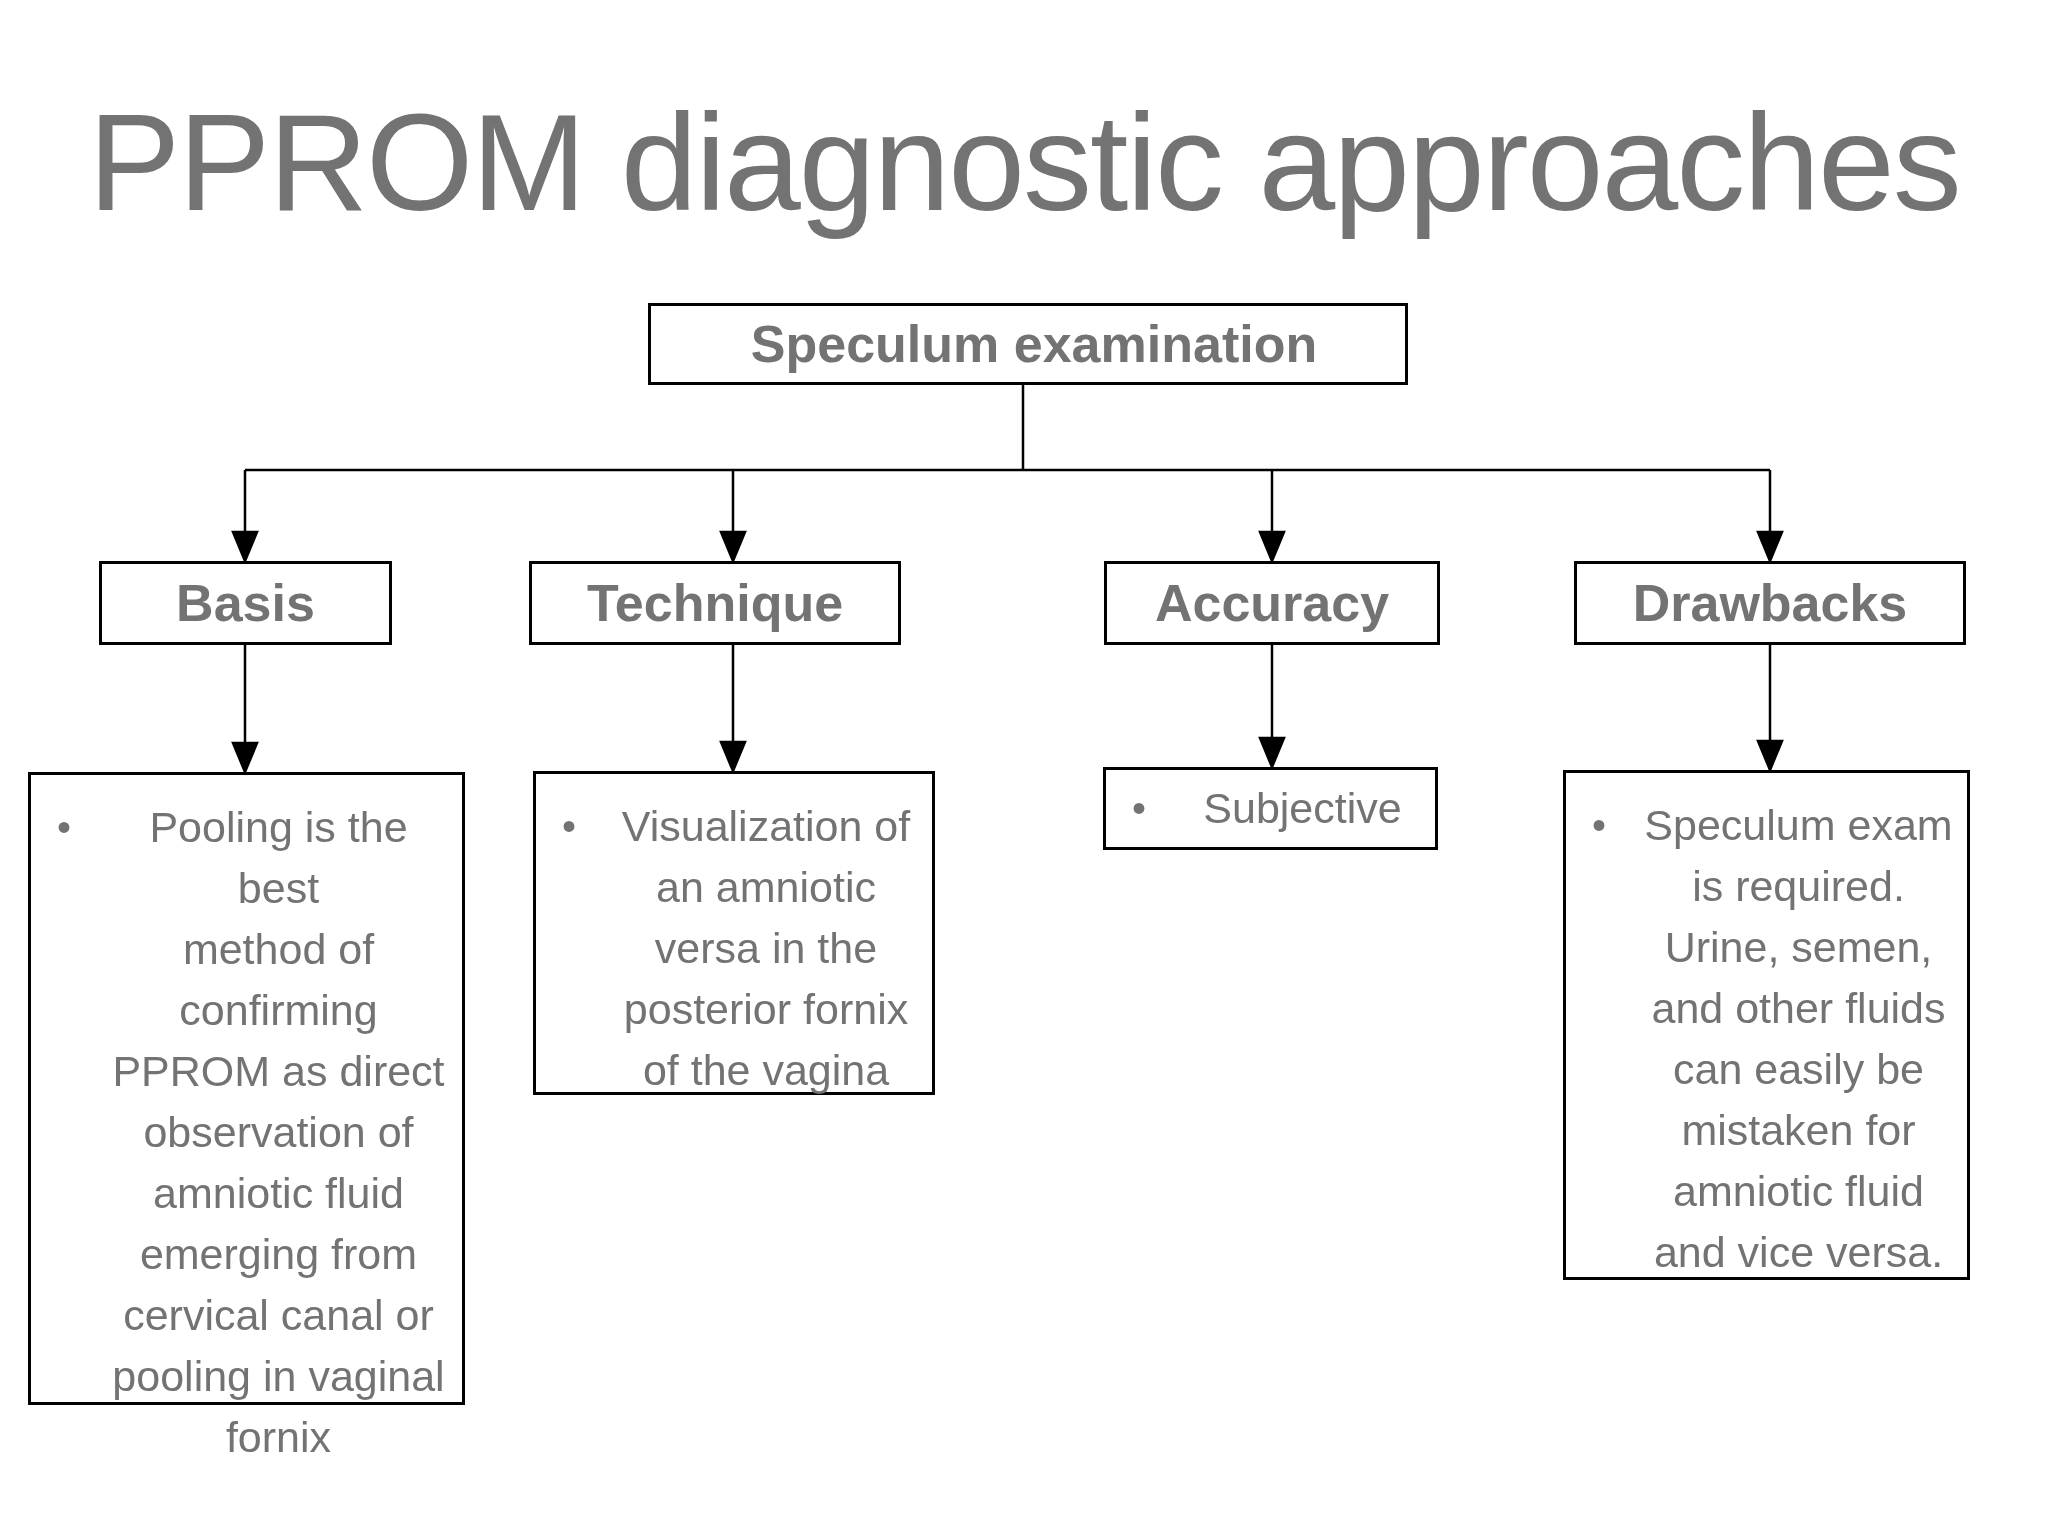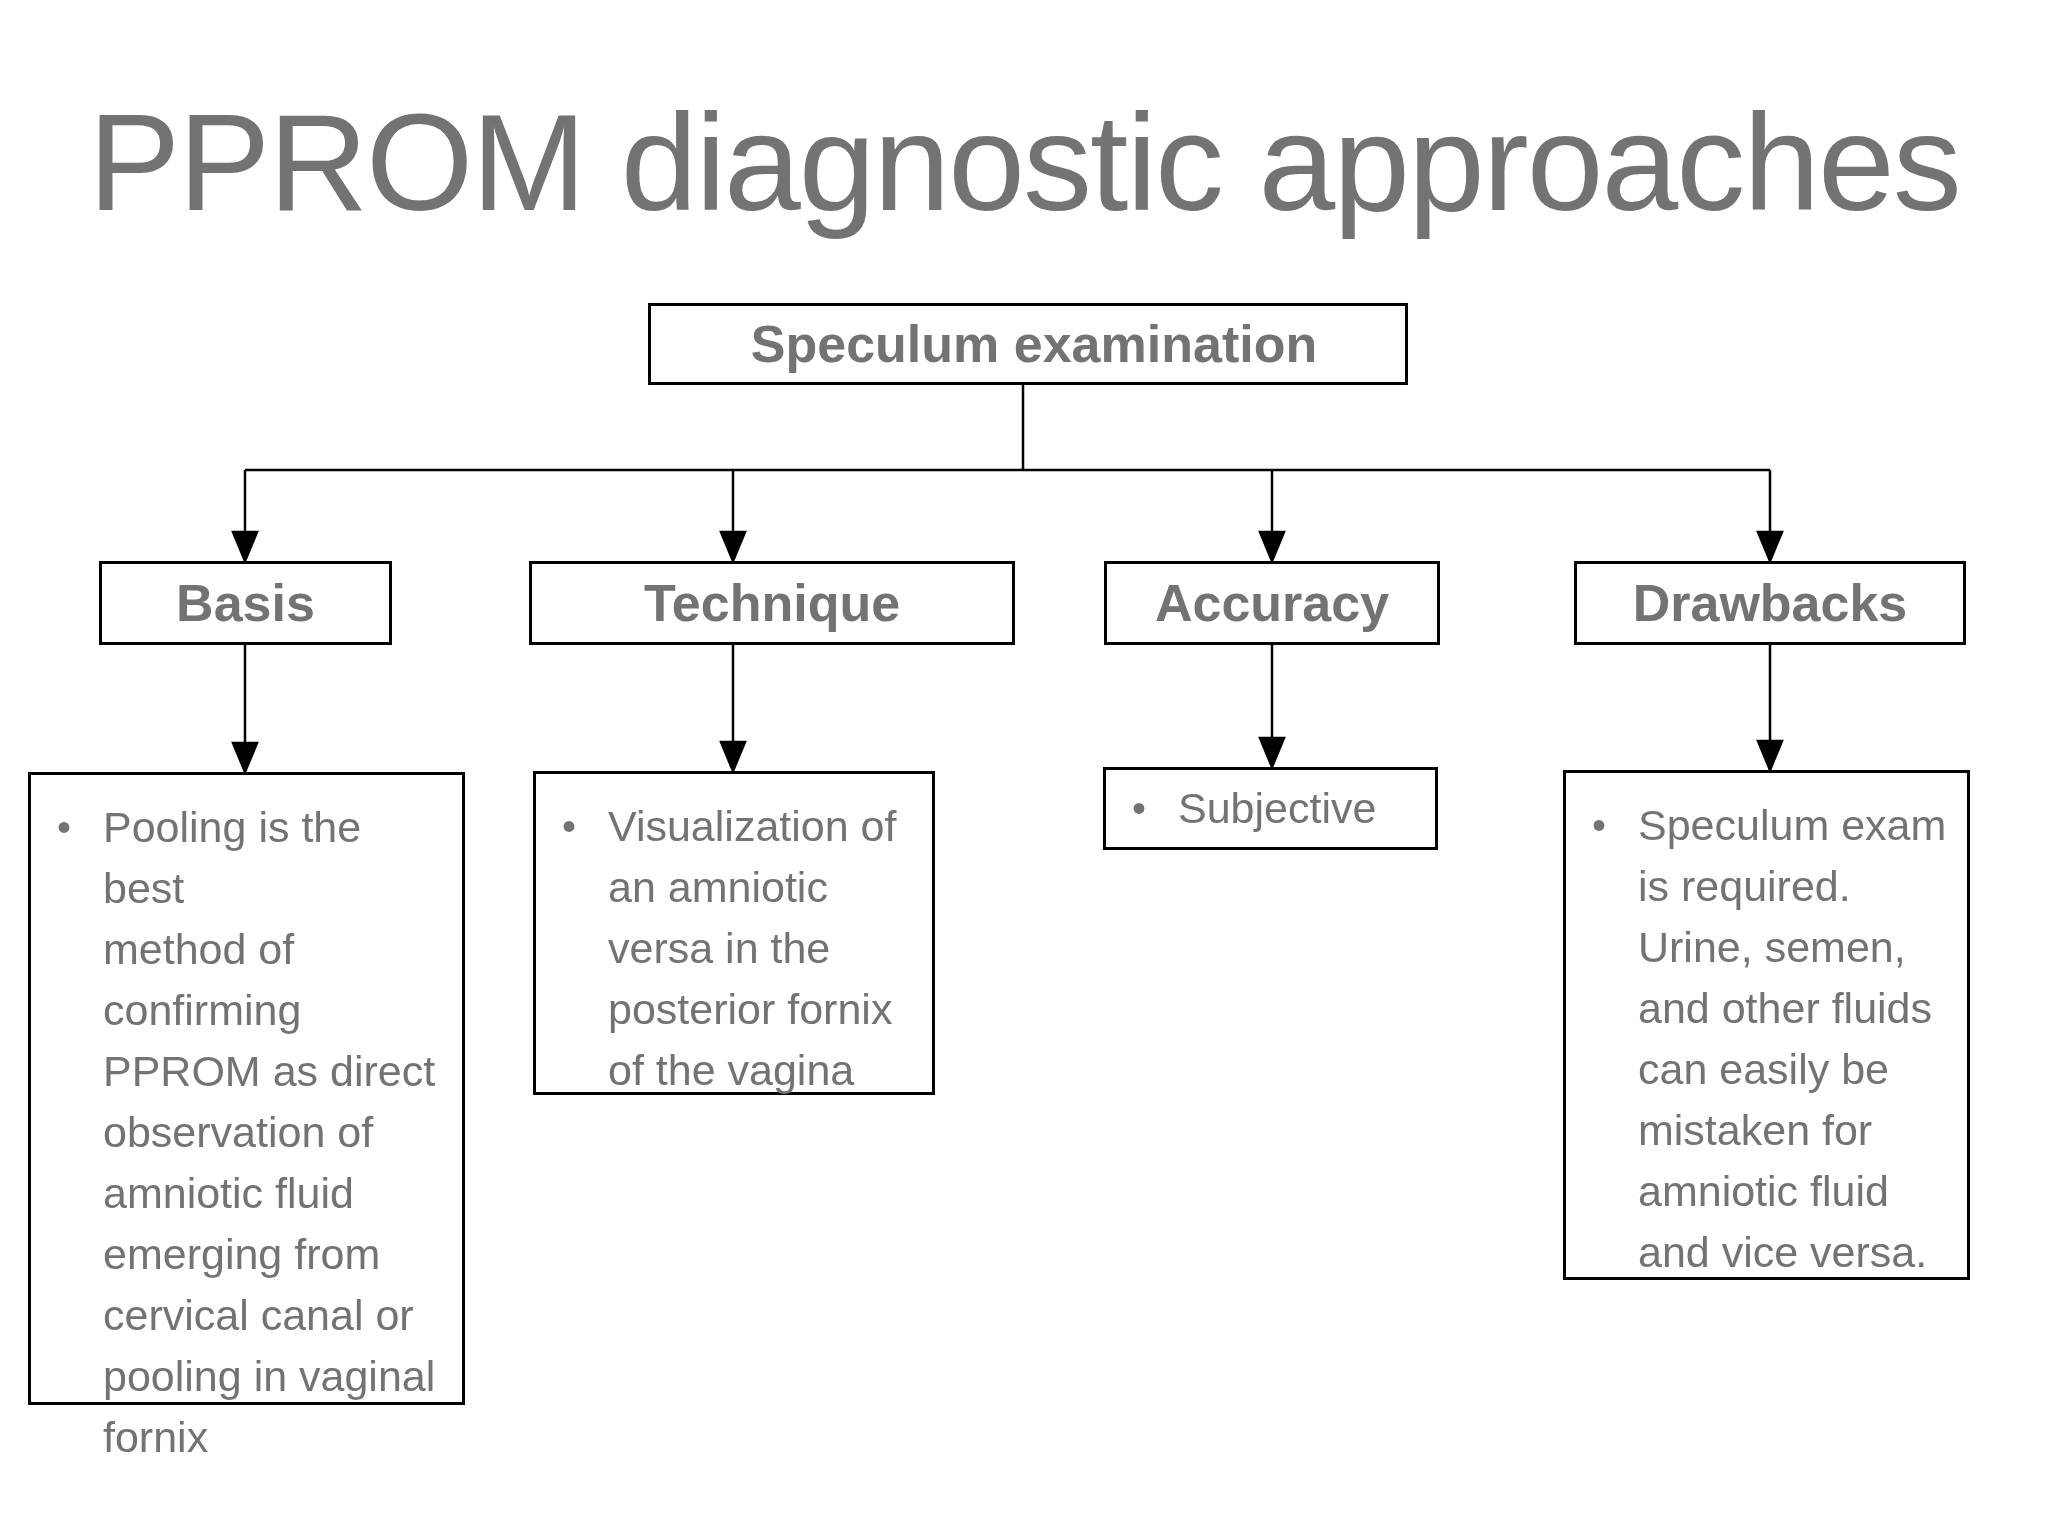--- a/index.html
+++ b/index.html
@@ -55,21 +55,21 @@
     font-weight: 700;
     padding-left: 12px;
   }
   .cat-node {
     top: 561px;
     height: 84px;
     font-size: 52px;
     font-weight: 700;
   }
   .cat-basis      { left: 99px;   width: 293px; }
-  .cat-technique  { left: 529px;  width: 486px; }
+  .cat-technique  { left: 529px;  width: 372px; }
   .cat-accuracy   { left: 1104px; width: 336px; }
   .cat-drawbacks  { left: 1574px; width: 392px; }
   .leaf {
     position: absolute;
     border: 3px solid #000000;
     background: #ffffff;
     box-sizing: border-box;
     display: flex;
     align-items: flex-start;
     padding: 22px 8px 0 26px;
@@ -83,20 +83,21 @@
   .leaf-drawbacks { left: 1563px; top: 770px; width: 407px; height: 510px; }
   .bullet {
     flex: 0 0 46px;
     width: 46px;
     font-size: 40px;
     line-height: 61px;
   }
   .leaf-text {
     white-space: pre-line;
     flex: 1 1 auto;
+    text-align: center;
   }
   .source-line {
     position: absolute;
     left: 28px;
     top: 1486px;
     font-size: 38px;
     font-weight: 700;
     line-height: 44px;
     white-space: nowrap;
   }

